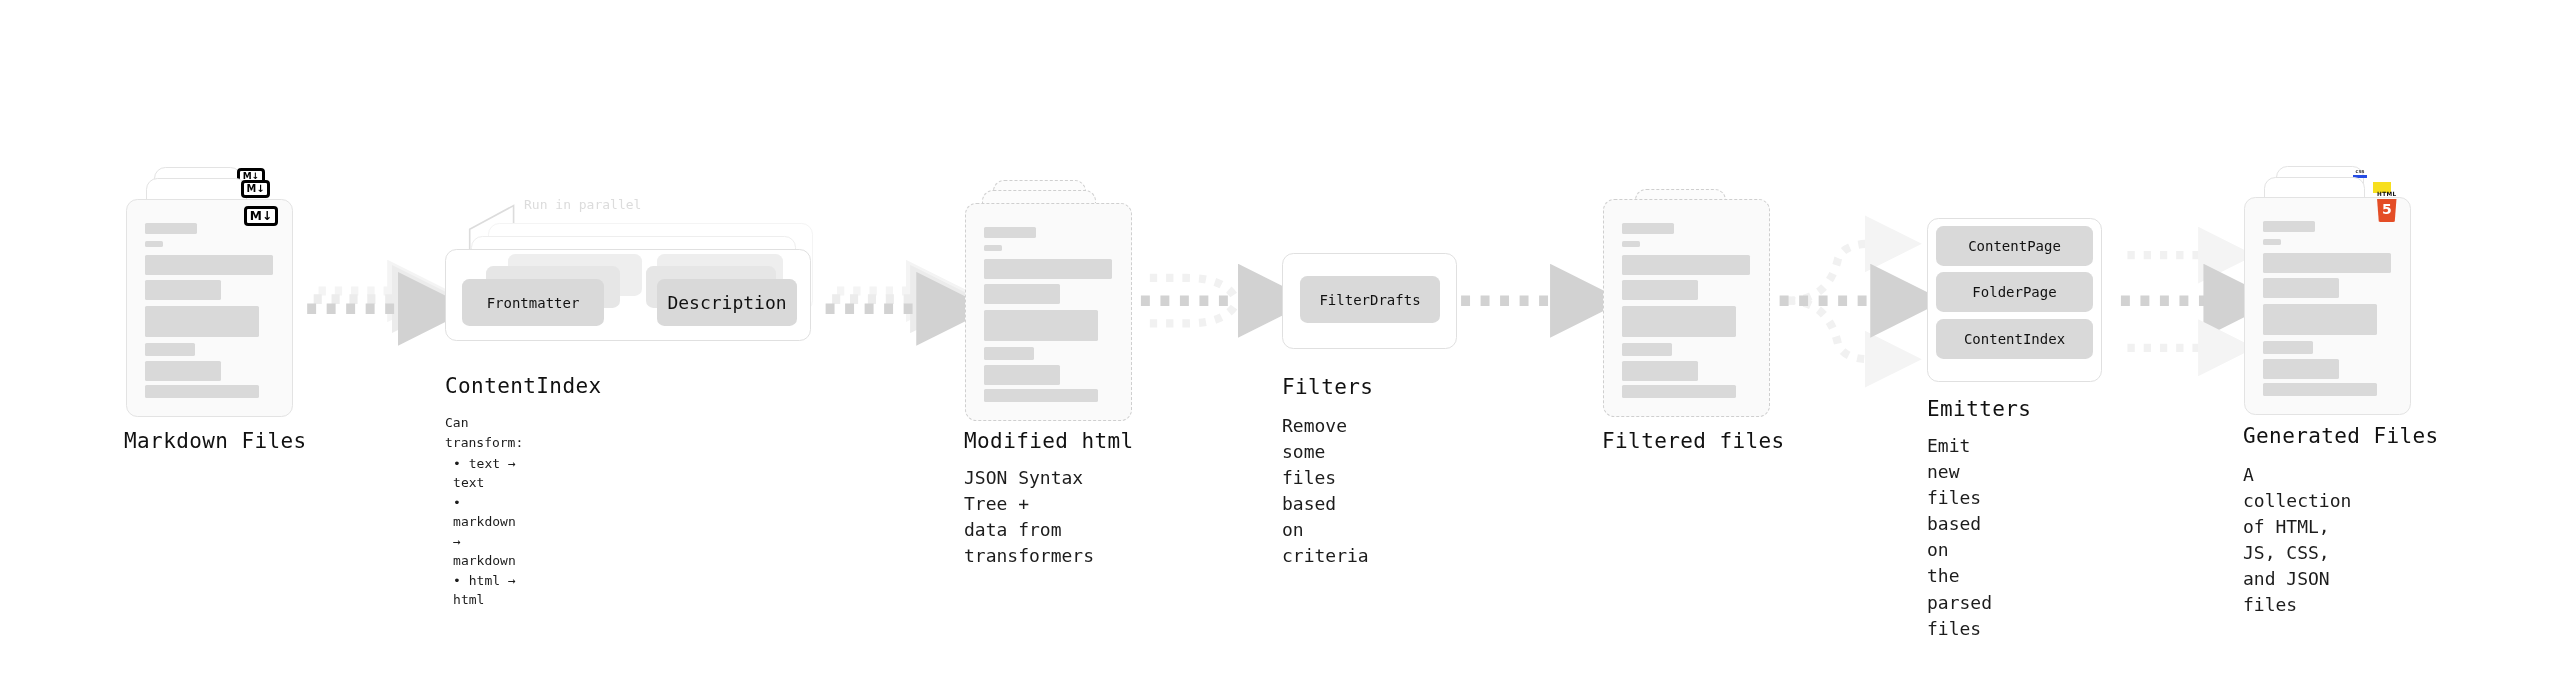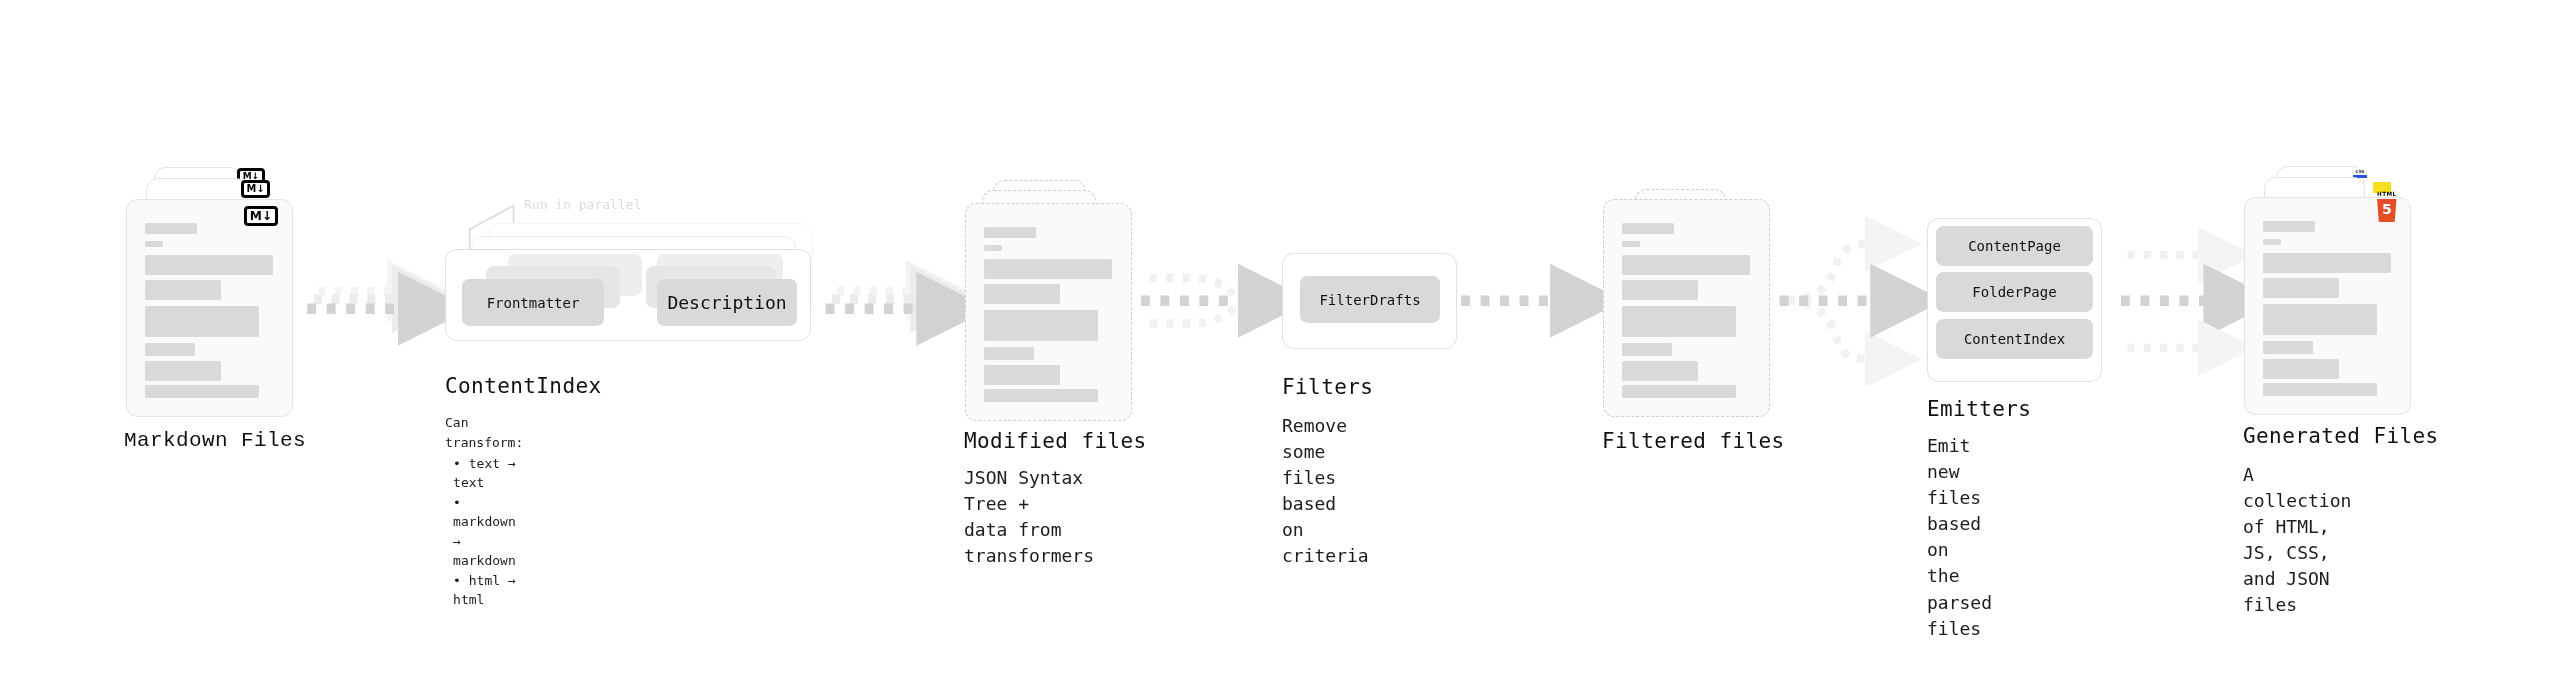--- a/index.html
+++ b/index.html
@@ -187,21 +187,21 @@
         <div class="skel" style="left:18px;top:55px;width:128px;height:19.5px;"></div>
         <div class="skel" style="left:18px;top:80px;width:76px;height:19.5px;"></div>
         <div class="skel" style="left:18px;top:106px;width:114px;height:31px;"></div>
         <div class="skel" style="left:18px;top:143px;width:50px;height:13px;"></div>
         <div class="skel" style="left:18px;top:161px;width:76px;height:19.5px;"></div>
         <div class="skel" style="left:18px;top:185px;width:114px;height:13px;"></div>
       </div>
       <div class="badge-md" style="left:244px;top:206px;width:34px;height:20.3px;font-size:12.2px;">M↓</div>
     </div>
 
-    <div class="title" style="left:124px;top:429px;font-family:Liberation Mono, monospace;">Markdown Files</div>
+    <div class="title" style="left:124px;top:429px;">Markdown Files</div>
   </div>
 
   <div class="node" style="left:0;top:0;">
 
     <div class="note-parallel" style="left:524px;top:197px;">Run in parallel</div>
 
     <div class="group-box" style="left:488px;top:223px;width:325px;height:89px;border-color:#f4f4f4;"></div>
     <div class="group-box" style="left:471px;top:236px;width:325px;height:89px;border-color:#eeeeee;"></div>
     <div class="group-box" style="left:445px;top:249px;width:366px;height:92px;border-color:#e0e0e0;"></div>
 
@@ -231,21 +231,21 @@
         <div class="skel" style="left:18px;top:23px;width:52px;height:11.4px;"></div>
         <div class="skel" style="left:18px;top:41px;width:18px;height:5.7px;"></div>
         <div class="skel" style="left:18px;top:55px;width:128px;height:19.5px;"></div>
         <div class="skel" style="left:18px;top:80px;width:76px;height:19.5px;"></div>
         <div class="skel" style="left:18px;top:106px;width:114px;height:31px;"></div>
         <div class="skel" style="left:18px;top:143px;width:50px;height:13px;"></div>
         <div class="skel" style="left:18px;top:161px;width:76px;height:19.5px;"></div>
         <div class="skel" style="left:18px;top:185px;width:114px;height:13px;"></div>
       </div>
     </div>
-    <div class="title" style="left:964px;top:429px;">Modified files</div>
+    <div class="title" style="left:964px;top:429px;">Modified html</div>
     <div class="subtitle" style="left:964px;top:465px;">JSON Syntax Tree +
 data from transformers</div>
   </div>
 
   <div class="node" style="left:0;top:0;">
     <div class="group-box" style="left:1282px;top:253px;width:175px;height:96px;"></div>
     <div class="chip" style="left:1300px;top:276px;width:140px;height:47px;font-size:14px;">FilterDrafts</div>
     <div class="title" style="left:1282px;top:375px;">Filters</div>
     <div class="subtitle" style="left:1282px;top:413px;">Remove some files based
 on criteria</div>

